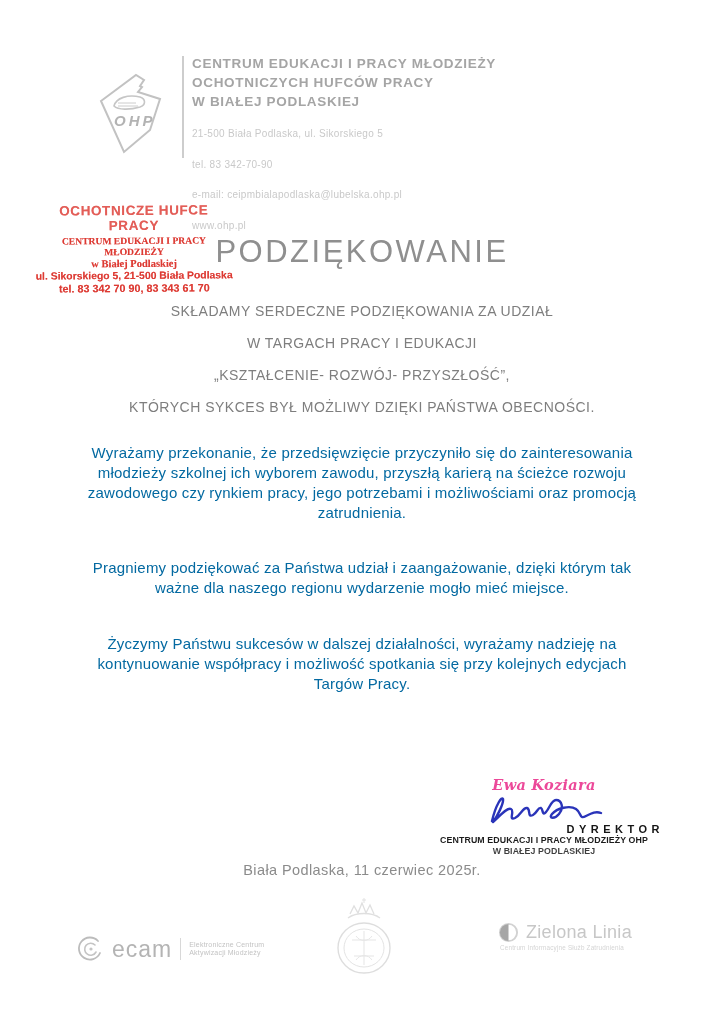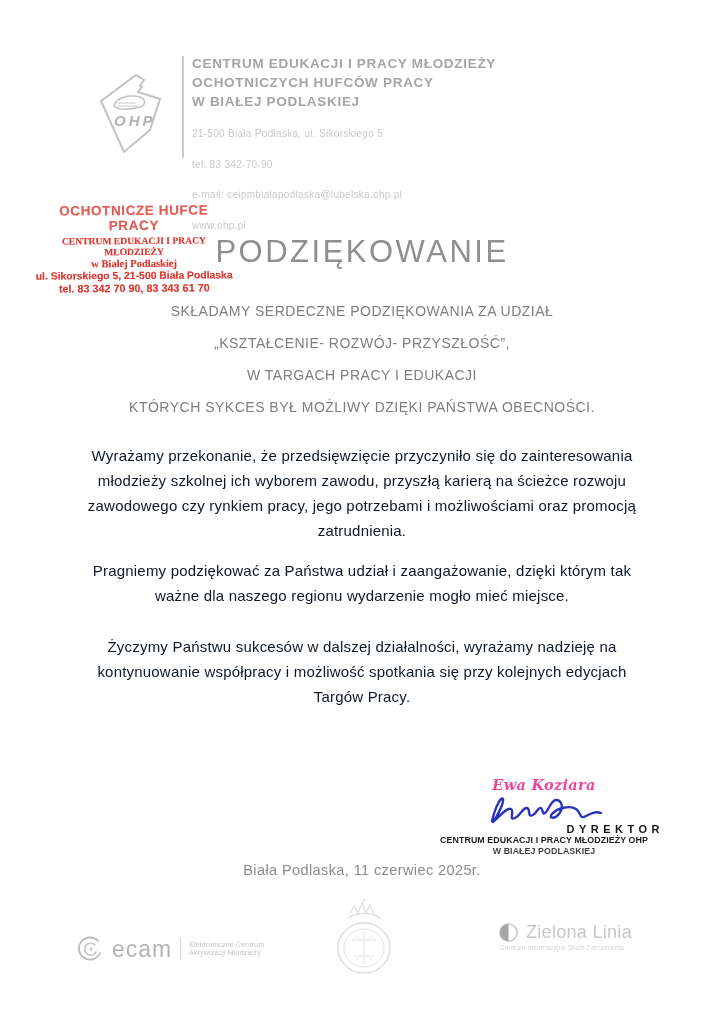--- a/index.html
+++ b/index.html
@@ -42,21 +42,21 @@
   }
   .intro{ position:absolute; left:0; top:295px; width:100%; text-align:center; }
   .intro-line{
     font-size:14px; letter-spacing:.5px; color:#7e7e7e;
     line-height:32px; font-weight:400;
   }
 
   
   .para{
     position:absolute; left:80px; width:564px; text-align:center;
-    font-size:15px; line-height:25px; color:#0f172a; letter-spacing:.2px;
+    font-size:15px; line-height:20px; color:#0369a1; letter-spacing:.2px;
   }
   .para-1{ top:443px; }
   .para-2{ top:558px; }
   .para-3{ top:634px; }
 
   
   .signature{ position:absolute; left:424px; top:776px; width:240px; text-align:center; }
   .sig-name{
     font-family:"DejaVu Serif","Liberation Serif",serif;
     font-style:italic; font-weight:700; font-size:14.5px; color:#ec4899; letter-spacing:.3px;
@@ -115,22 +115,22 @@
     <div class="stamp-l2">CENTRUM EDUKACJI I PRACY MŁODZIEŻY</div>
     <div class="stamp-l3">w Białej Podlaskiej</div>
     <div class="stamp-l4">ul. Sikorskiego 5, 21-500 Biała Podlaska</div>
     <div class="stamp-l5">tel. 83 342 70 90,  83 343 61 70</div>
   </div>
 
   <div class="doc-title">PODZIĘKOWANIE</div>
 
   <div class="intro">
     <div class="intro-line">SKŁADAMY SERDECZNE PODZIĘKOWANIA ZA UDZIAŁ</div>
+    <div class="intro-line">W  TARGACH PRACY I EDUKACJI</div>
     <div class="intro-line">„KSZTAŁCENIE- ROZWÓJ- PRZYSZŁOŚĆ”,</div>
-    <div class="intro-line">W  TARGACH PRACY I EDUKACJI</div>
     <div class="intro-line">KTÓRYCH SYKCES BYŁ MOŻLIWY DZIĘKI PAŃSTWA OBECNOŚCI.</div>
   </div>
 
   <div class="para para-1">Wyrażamy przekonanie, że przedsięwzięcie przyczyniło się do zainteresowania młodzieży szkolnej ich wyborem zawodu, przyszłą karierą na ścieżce rozwoju zawodowego czy rynkiem pracy, jego potrzebami i możliwościami oraz promocją zatrudnienia.</div>
   <div class="para para-2">Pragniemy podziękować za Państwa udział i zaangażowanie, dzięki którym tak ważne dla naszego regionu wydarzenie mogło mieć miejsce.</div>
   <div class="para para-3">Życzymy Państwu sukcesów w dalszej działalności, wyrażamy nadzieję na kontynuowanie współpracy i możliwość spotkania się przy kolejnych edycjach Targów Pracy.</div>
 
   <div class="signature">
     <div class="sig-name">Ewa Koziara</div>
     <svg class="sig-scribble" width="124" height="34" viewBox="0 0 124 34" xmlns="http://www.w3.org/2000/svg">

